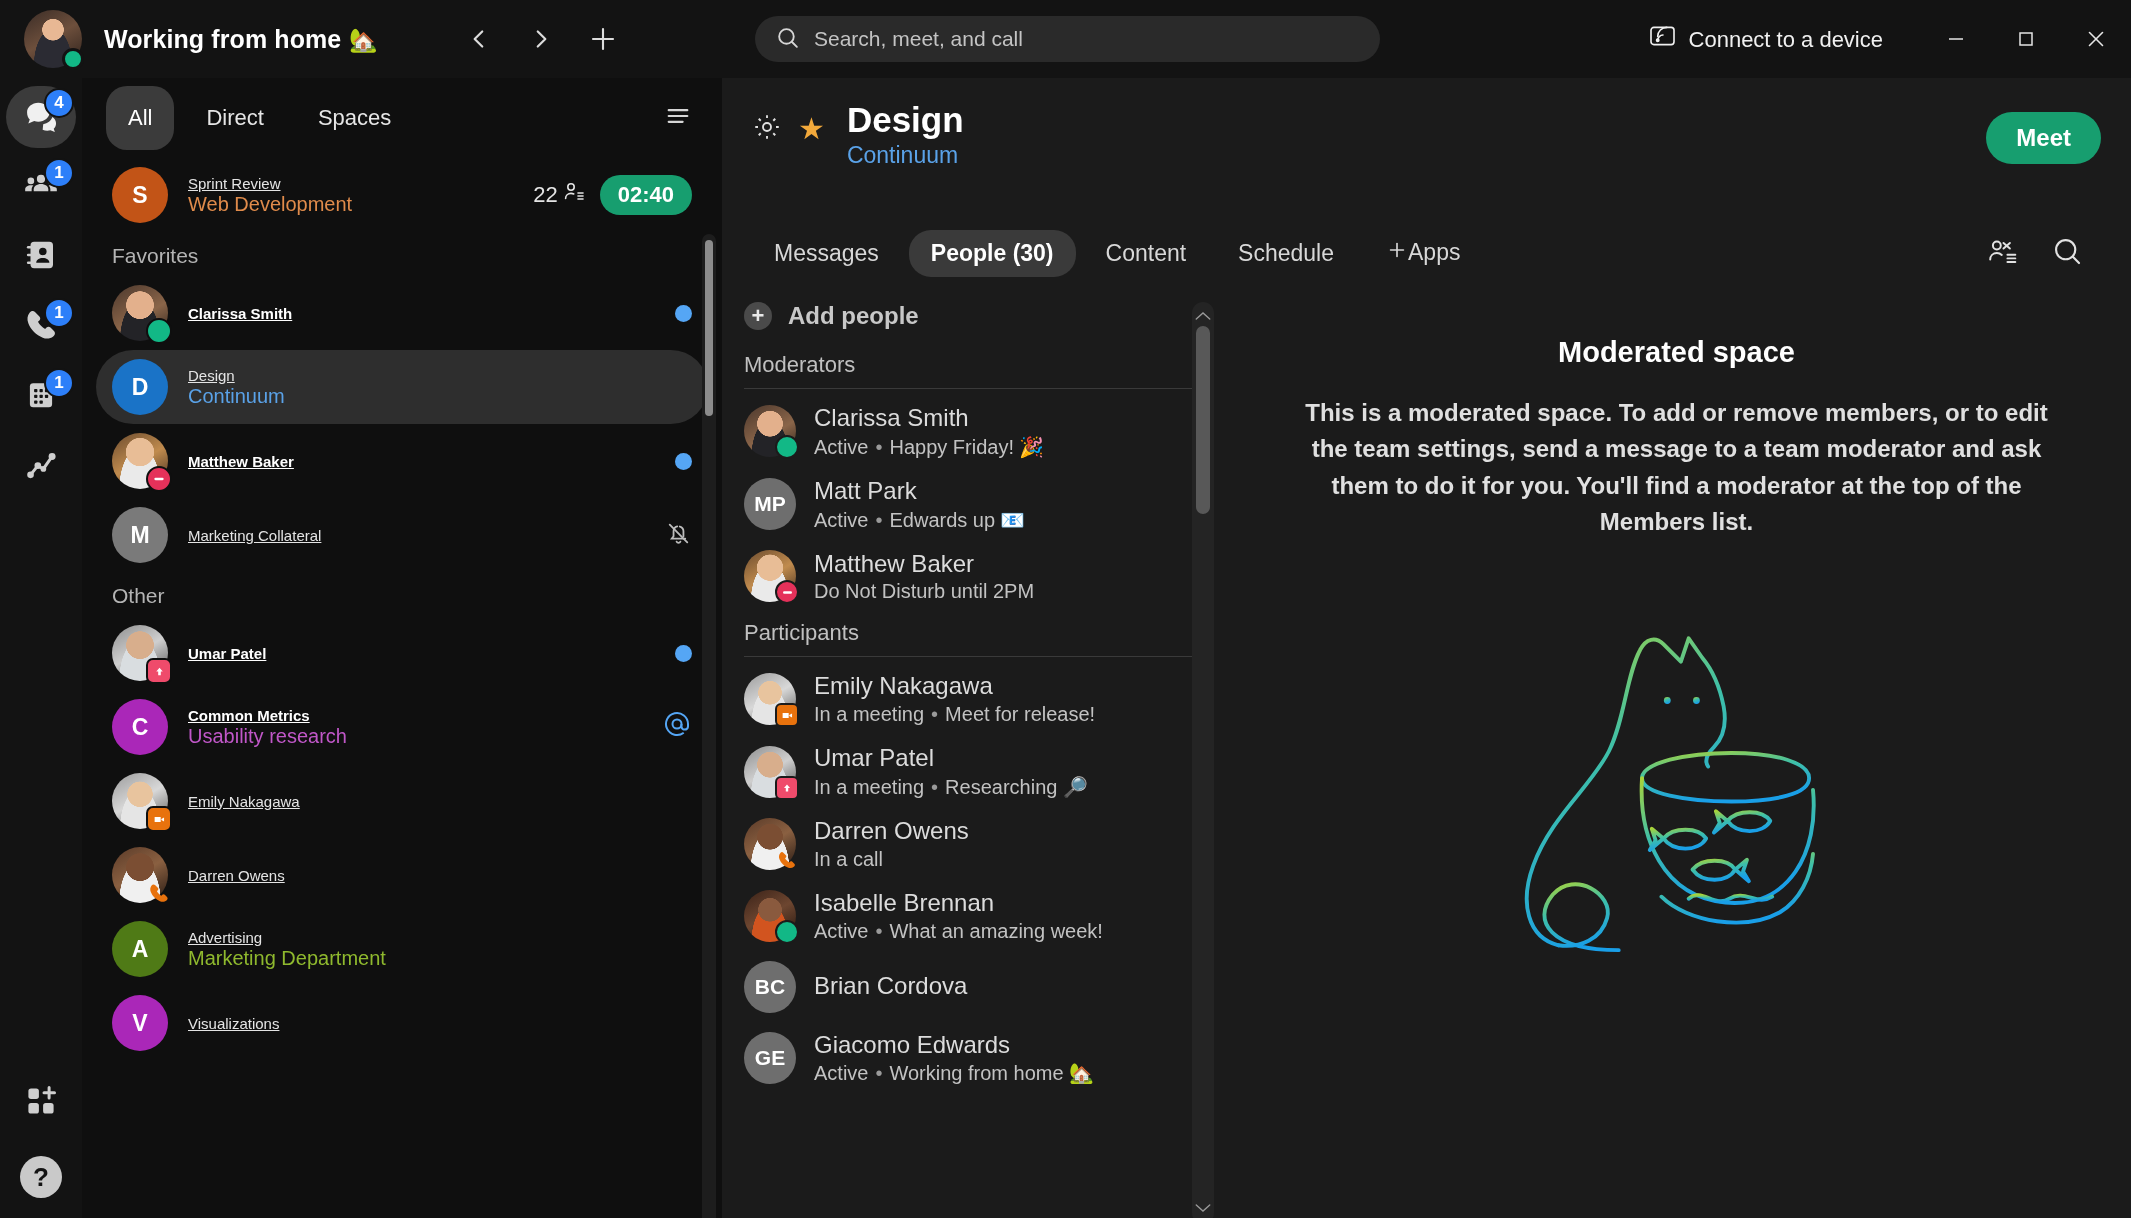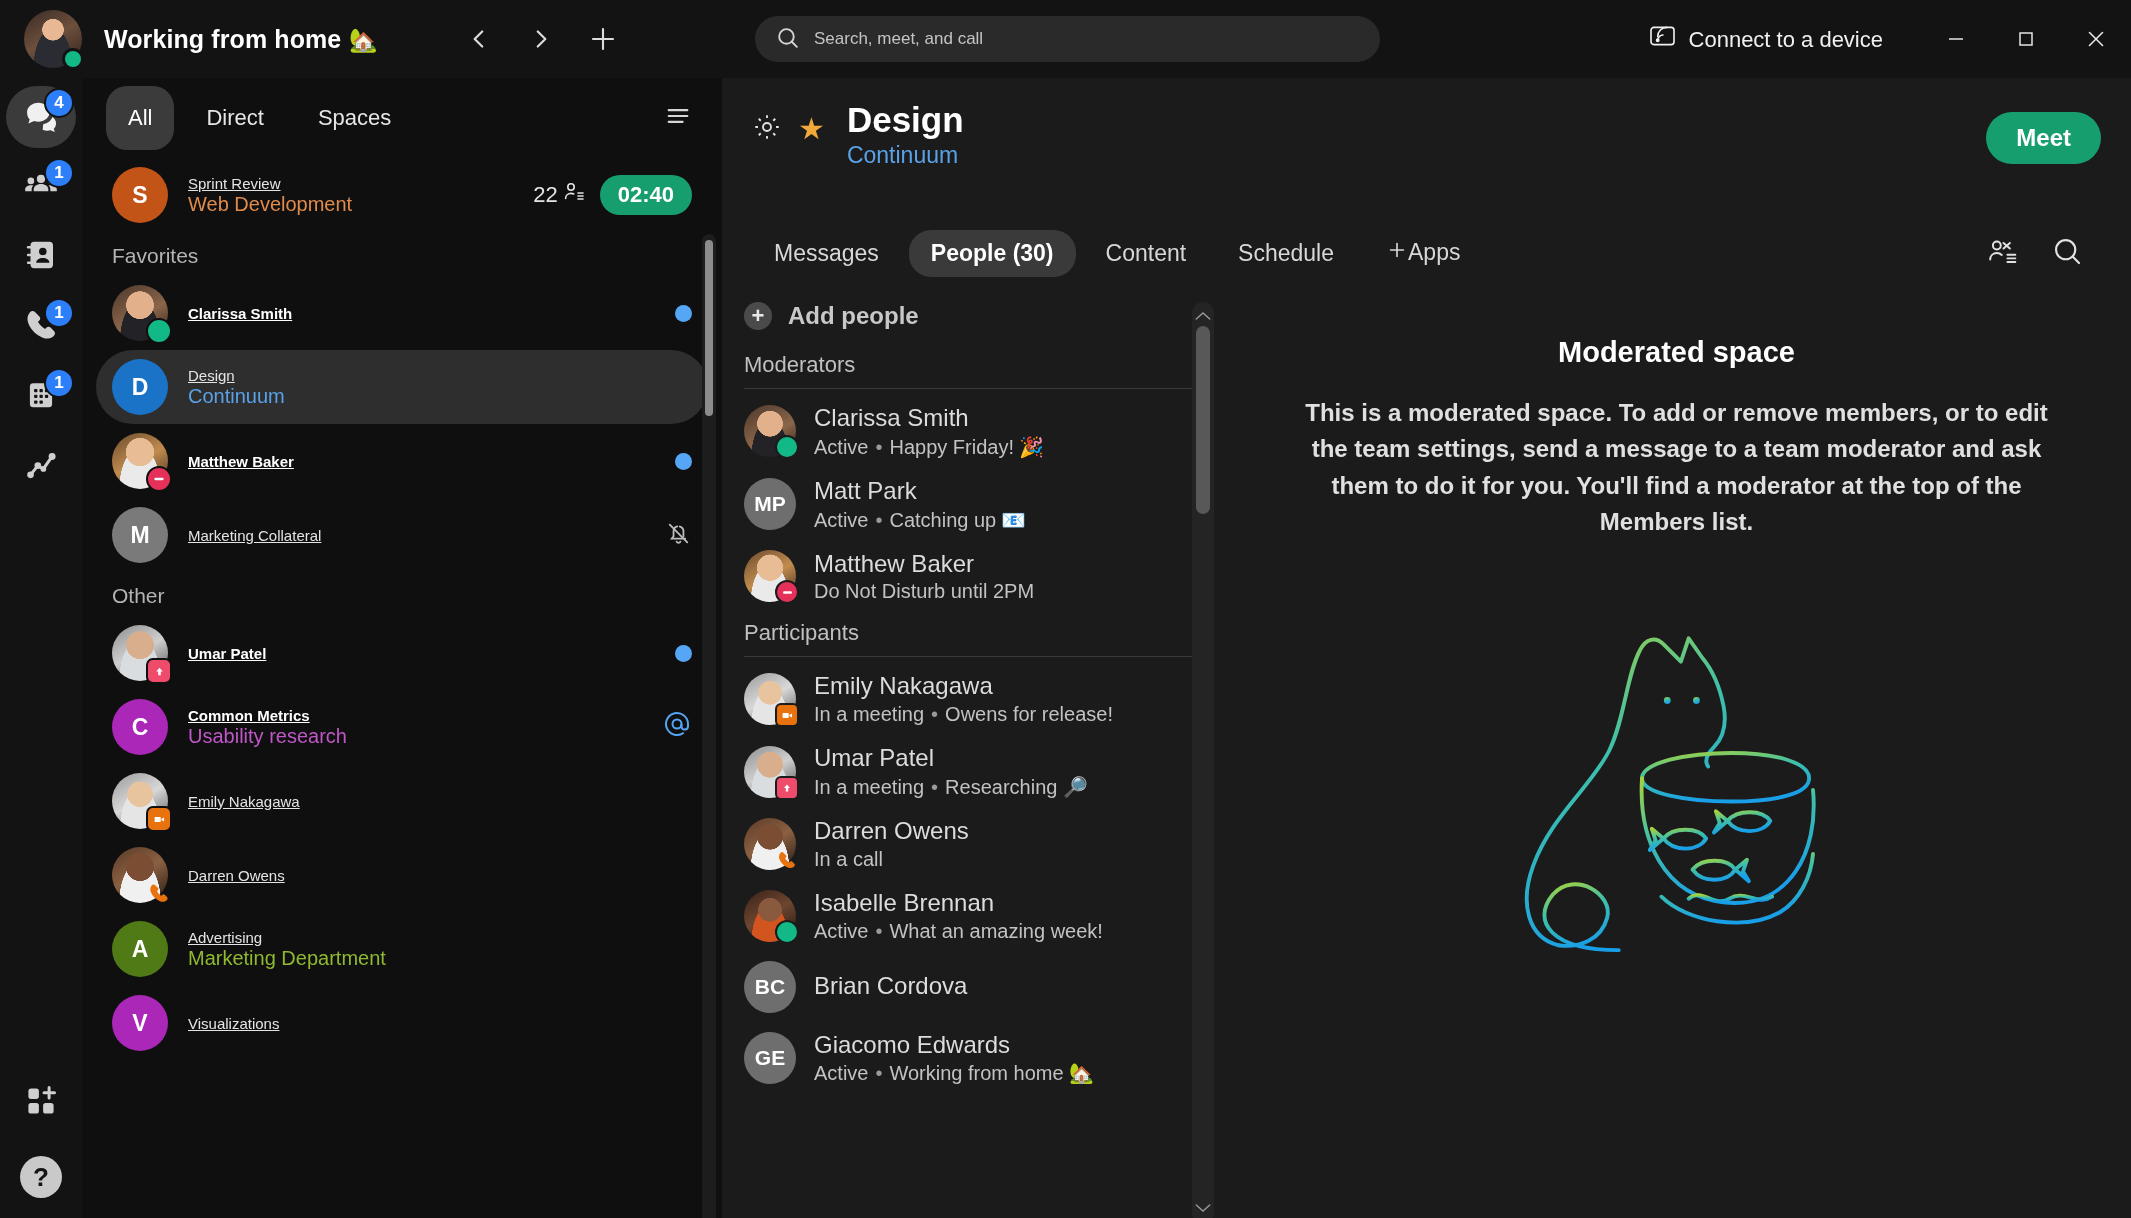--- a/index.html
+++ b/index.html
@@ -45,21 +45,21 @@
   }
   .icon-btn svg { display: block; }
 
   .searchbar {
     position: absolute; left: 755px; top: 16px;
     width: 625px; height: 46px; border-radius: 23px;
     background: #2a2a2a;
     display: flex; align-items: center; gap: 14px; padding: 0 20px;
     cursor: text;
   }
-  .searchbar .ph { font-size: 17px; color: #c4c4c4; }
+  .searchbar .ph { font-size: 21px; color: #c4c4c4; }
 
   .connect-device {
     position: absolute; right: 248px; top: 50%; transform: translateY(-50%);
     display: flex; align-items: center; gap: 13px;
     font-size: 22px; color: #f0f0f0; cursor: pointer; white-space: nowrap;
   }
   .win-controls { position: absolute; right: 0; top: 0; height: 78px; display: flex; align-items: center; }
   .win-btn {
     width: 70px; height: 78px; display: flex; align-items: center; justify-content: center;
     color: #e6e6e6; cursor: pointer;
@@ -670,21 +670,21 @@
             </div>
           </div>
 
           <div class="p-row">
             <div class="p-av">
               <div class="circle">MP</div>
             </div>
             <div>
               <div class="p-name">Matt Park</div>
               <div class="p-status">
-                <span>Active</span><span class="p-sep">•</span><span>Catching up 📧</span>
+                <span>Active</span><span class="p-sep">•</span><span>Edwards up 📧</span>
               </div>
             </div>
           </div>
 
           <div class="p-row">
             <div class="p-av">
               <div class="photo" style="background:radial-gradient(circle at 50% 34%, #e8bd96 0 30%, transparent 31%), radial-gradient(ellipse at 50% 102%, #eaeaea 0 52%, transparent 53%), linear-gradient(150deg,#6b4b2e,#c08b4e 50%,#3a281c);"></div>
               <div class="p-mini" style="background:#e5315a">
                 <svg width="13" height="13" viewBox="0 0 24 24" stroke="#fff" stroke-width="4.5" stroke-linecap="round">
                     <line x1="6" y1="12" x2="18" y2="12"></line>
@@ -706,21 +706,21 @@
               <div class="p-mini sq" style="background:#e8720d">
                 <svg width="13" height="13" viewBox="0 0 24 24" fill="#fff">
                     <path d="M3 7.4h11.2v9.2H3z"></path>
                     <path d="M15.4 11l5-2.8v7.6l-5-2.8z"></path>
                   </svg>
               </div>
             </div>
             <div>
               <div class="p-name">Emily Nakagawa</div>
               <div class="p-status">
-                <span>In a meeting</span><span class="p-sep">•</span><span>Owens for release!</span>
+                <span>In a meeting</span><span class="p-sep">•</span><span>Meet for release!</span>
               </div>
             </div>
           </div>
 
           <div class="p-row">
             <div class="p-av">
               <div class="photo" style="background:radial-gradient(circle at 50% 36%, #d8ae8c 0 30%, transparent 31%), radial-gradient(ellipse at 50% 100%, #d9dde0 0 52%, transparent 53%), linear-gradient(150deg,#8d8d8d,#cfcfcf 48%,#4a4a4a);"></div>
               <div class="p-mini sq" style="background:#ef4b6b">
                 <svg width="12" height="12" viewBox="0 0 24 24" fill="#fff">
                     <path d="M12 5l6 7h-3.6v7h-4.8v-7H6z"></path>

